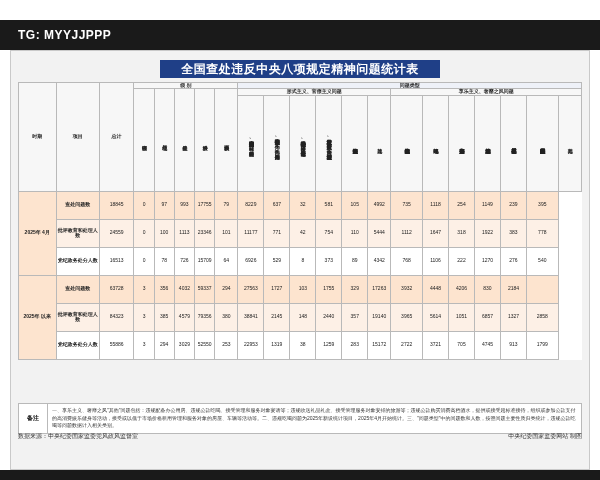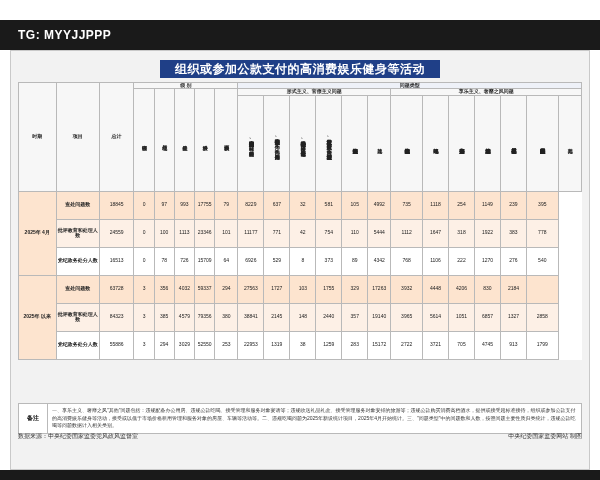--- a/index.html
+++ b/index.html
@@ -113,21 +113,21 @@
 </head>
 <body>
 
 <div class="page">
 
   <div class="tagbar"></div>
   <div class="tag">TG: MYYJJPPP</div>
 
   <div class="card"></div>
 
-  <div class="title">组织或参加公款支付的高消费娱乐健身等活动</div>
+  <div class="title">全国查处违反中央八项规定精神问题统计表</div>
 
   <table class="main">
     <colgroup>
       <col style="width:26px">
         <col style="width:30px">
         <col style="width:24px">
       <col style="width:14px">
         <col style="width:14px">
         <col style="width:14px">
         <col style="width:14px">

